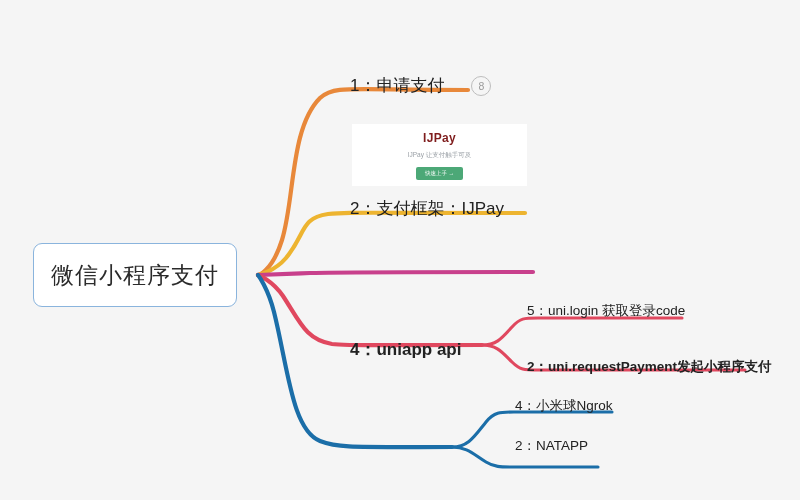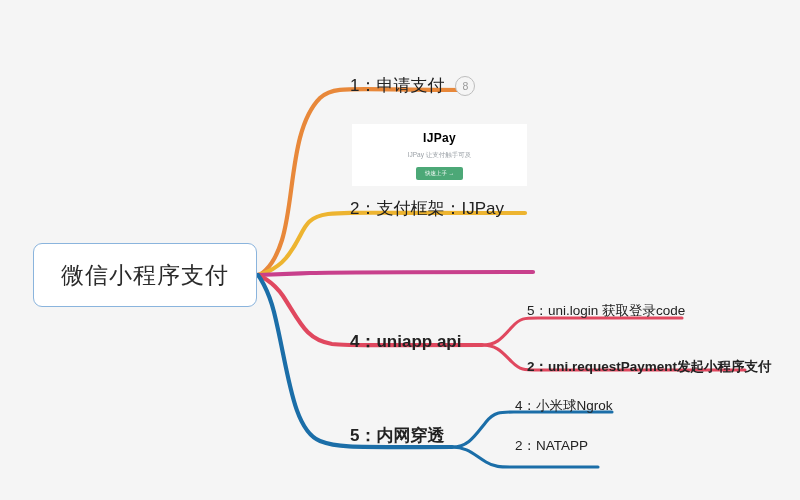--- a/index.html
+++ b/index.html
@@ -26,21 +26,21 @@
     width: 800px;
     height: 500px;
     pointer-events: none;
   }
 
   
   .root-node {
     position: absolute;
     left: 33px;
     top: 243px;
-    width: 224px;
+    width: 204px;
     height: 64px;
     box-sizing: border-box;
     background: #ffffff;
     border: 1.6px solid #8ab4dd;
     border-radius: 9px;
     display: flex;
     align-items: center;
     justify-content: center;
     z-index: 5;
   }
@@ -49,21 +49,21 @@
     color: #2b2b2b;
     letter-spacing: 1px;
     white-space: nowrap;
   }
 
   
   .topic {
     position: absolute;
     display: flex;
     align-items: center;
-    gap: 11px;
+    gap: 27px;
     white-space: nowrap;
     z-index: 4;
   }
   .topic-text {
     font-size: 17px;
     color: #222222;
   }
   .topic-text.bold {
     font-weight: bold;
   }
@@ -101,21 +101,21 @@
     display: flex;
     flex-direction: column;
     align-items: center;
     justify-content: center;
     z-index: 4;
     overflow: hidden;
   }
   .img-card-title {
     font-size: 12px;
     font-weight: bold;
-    color: #000000;
+    color: #7f1d1d;
     letter-spacing: 0.3px;
   }
   .img-card-sub {
     margin-top: 6px;
     font-size: 6.5px;
     color: #9aa0a6;
     filter: blur(0.45px);
   }
   .img-card-btn {
     margin-top: 7px;
@@ -166,33 +166,30 @@
     <div class="img-card-title">IJPay</div>
     <div class="img-card-sub">IJPay 让支付触手可及</div>
     <div class="img-card-btn">快速上手 →</div>
   </div>
 
   <div class="topic" style="left:350px; top:197px;text-align:right;">
     <span class="topic-text">2：支付框架：IJPay</span>
   </div>
 
 
-  <div class="topic" style="left:350px; top:330px;">
+  <div class="topic" style="left:350px; top:338px;">
     <span class="topic-text bold">4：uniapp api</span>
   </div>
   <div class="subtopic" style="left:527px; top:302px;">
     <span>5：uni.login 获取登录code</span>
   </div>
   <div class="subtopic" style="left:527px; top:358px;font-weight:bold;">
     <span>2：uni.requestPayment发起小程序支付</span>
   </div>
 
-  <div class="topic" style="left:350px; top:424px;">
-    <span class="topic-text bold">5：内网穿透</span>
-  </div>
   <div class="subtopic" style="left:515px; top:397px;">
     <span>4：小米球Ngrok</span>
   </div>
   <div class="subtopic" style="left:515px; top:437px;">
     <span>2：NATAPP</span>
   </div>
 
 </div>
 
 </body></html>

